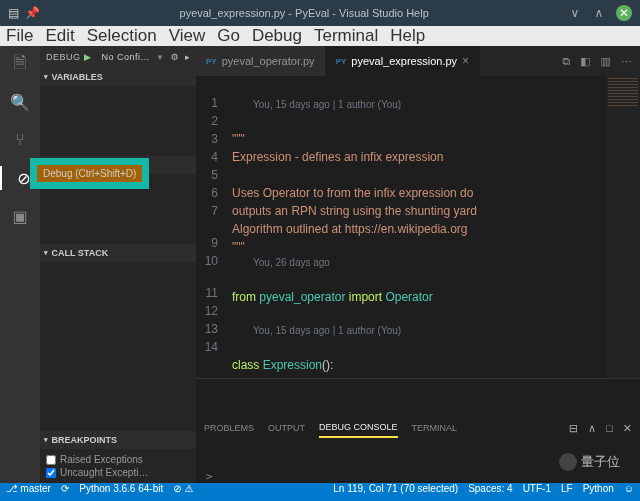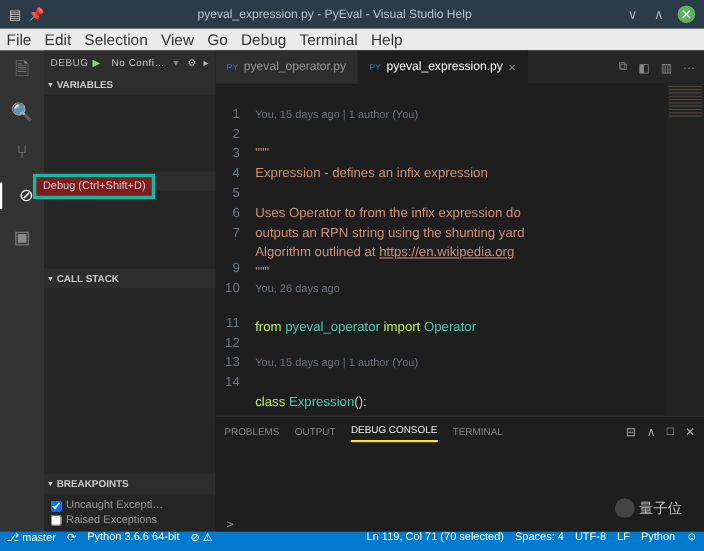--- a/index.html
+++ b/index.html
@@ -5,21 +5,21 @@
 * { margin: 0; padding: 0; box-sizing: border-box; font-family: "Segoe UI", Arial, sans-serif; }
 body { width: 640px; height: 501px; overflow: hidden; background: #1e1e1e; }
 
 .titlebar { height: 26px; background: #2b3b47; color: #ccc; display: flex; align-items: center; padding: 0 8px; font-size: 12px; }
 .tb-left { display: flex; gap: 6px; align-items: center; }
 .tb-center { flex: 1; text-align: center; font-size: 11px; color: #b8c4cc; }
 .tb-right { display: flex; gap: 10px; align-items: center; }
 .tb-btn { width: 14px; height: 14px; display: inline-flex; align-items: center; justify-content: center; color: #aaa; }
 .tb-btn.close { width: 16px; height: 16px; border-radius: 50%; background: #5fb05f; color: #fff; }
 
-.menubar { height: 20px; background: #eaeaea; color: #333; display: flex; align-items: center; padding: 0 6px; font-size: 14px; gap: 12px; }
+.menubar { height: 20px; background: #eaeaea; color: #333; display: flex; align-items: center; padding: 0 6px; font-size: 17px; gap: 12px; }
 .menu-item { cursor: default; }
 
 .main { display: flex; height: 437px; }
 
 .activity { width: 40px; background: #333333; display: flex; flex-direction: column; align-items: center; padding-top: 6px; gap: 14px; color: #888; }
 .activity .ic { width: 24px; height: 24px; display: flex; align-items: center; justify-content: center; }
 .activity .ic.active { color: #fff; border-left: 2px solid #fff; width: 40px; padding-left: 6px; box-sizing: border-box; }
 
 .sidebar { width: 156px; background: #252526; color: #bbb; font-size: 10px; display: flex; flex-direction: column; }
 .side-head { height: 22px; background: #2d2d2d; display: flex; align-items: center; padding: 0 6px; font-size: 9px; letter-spacing: 0.5px; }
@@ -32,47 +32,47 @@
 .tri { display: inline-block; margin-right: 4px; font-size: 7px; }
 .section-body { padding: 4px 6px; font-size: 10px; color: #999; }
 .section-spacer { flex: 1; }
 .bp-row { display: flex; align-items: center; gap: 4px; padding: 1px 0; font-size: 10px; }
 .bp-row input { width: 10px; height: 10px; }
 
 .editor { flex: 1; display: flex; flex-direction: column; background: #1e1e1e; }
 .tabs { height: 30px; background: #252526; display: flex; align-items: stretch; }
 .tab { display: flex; align-items: center; padding: 0 10px; font-size: 11px; color: #969696; gap: 5px; background: #2d2d2d; border-right: 1px solid #1e1e1e; }
 .tab.active { background: #1e1e1e; color: #fff; }
-.py-ico { color: #3776ab; font-size: 8px; font-weight: normal; }
+.py-ico { color: #3776ab; font-size: 8px; font-weight: bold; }
 .tab-close { color: #888; font-size: 12px; }
 .tab-actions { margin-left: auto; display: flex; gap: 10px; align-items: center; padding-right: 8px; color: #888; font-size: 11px; }
 
 .code-area { flex: 1; display: flex; overflow: hidden; position: relative; font-family: Consolas, "Courier New", monospace; font-size: 12px; }
 .gutter { width: 28px; text-align: right; color: #6e7681; padding: 4px 6px 0 0; line-height: 18px; }
 .code { flex: 1; padding: 4px 0 0 8px; line-height: 18px; color: #ccc; white-space: pre; overflow: hidden; }
 .str { color: #ce9178; }
 .kw { color: #bef264; }
 .cls { color: #4ec9b0; }
-.link { color: #ce9178; text-decoration: underline; }
-.codelens { color: #6e7681; font-size: 10px; line-height: 14px; }
+.link { color: #ce9178; }
+.codelens { color: #6e7681; font-size: 10px; line-height: 14px; margin-left: 21px; }
 .minimap { position: absolute; right: 0; top: 0; width: 34px; height: 100%; background: rgba(40,40,40,0.5); }
 .minimap .mm-line { height: 1px; background: rgba(200,150,100,0.3); margin: 2px 2px; }
 
 .panel { height: 105px; background: #1e1e1e; border-top: 1px solid #333; display: flex; flex-direction: column; }
-.panel-tabs { height: 26px; display: flex; align-items: center; padding: 0 8px; gap: 14px; font-size: 9px; color: #888; }
+.panel-tabs { height: 26px; display: flex; align-items: center; padding: 0 8px; gap: 14px; font-size: 9px; color: #888; margin-top: 36px; }
 .ptab { padding: 4px 0; }
 .ptab.active { color: #eee; border-bottom: 2px solid #fde047; }
 .panel-actions { margin-left: auto; display: flex; gap: 10px; color: #aaa; font-size: 11px; }
 .panel-body { flex: 1; display: flex; }
 .panel-prompt { color: #888; font-family: Consolas, monospace; font-size: 11px; padding: 6px 0 0 10px; }
 
 .status { height: 18px; background: #007acc; color: #fff; display: flex; font-size: 10px; padding: 0 6px; gap: 10px; }
 .status .right { margin-left: auto; display: flex; gap: 10px; }
 
-.tooltip { position: absolute; left: 30px; top: 158px; background: #7f1d1d; color: #ccc; font-size: 10px; padding: 3px 6px; border: 3px solid #14b8a6; z-index: 10; }
+.tooltip { position: absolute; left: 30px; top: 158px; background: #a16207; color: #ccc; font-size: 10px; padding: 3px 6px; border: 7px solid #14b8a6; z-index: 10; }
 
 .watermark { position: absolute; right: 20px; bottom: 30px; color: rgba(255,255,255,0.7); font-size: 13px; display: flex; align-items: center; gap: 4px; }
 .wm-circle { width: 18px; height: 18px; border-radius: 50%; background: #444; }
 </style>
 </head>
 <body>
 
 <div class="titlebar">
   <div class="tb-left">
     <span>▤</span>
@@ -138,26 +138,26 @@
         <span>CALL STACK</span>
       </div>
     <div class="section-spacer"></div>
 
     <div class="section-h">
         <span class="tri">▾</span>
         <span>BREAKPOINTS</span>
       </div>
     <div class="section-body">
       <div class="bp-row">
+        <input type="checkbox" style="">
+        <span>Raised Exceptions</span>
+      </div>
+      <div class="bp-row">
         <input type="checkbox" checked="" style="">
         <span>Uncaught Excepti…</span>
-      </div>
-      <div class="bp-row">
-        <input type="checkbox" style="">
-        <span>Raised Exceptions</span>
       </div>
     </div>
   </div>
 
   <div class="editor">
     <div class="tabs">
       <div class="tab">
         <span class="py-ico">PY</span>
         <span>pyeval_operator.py</span>
       </div>
@@ -245,21 +245,21 @@
 </div>
 
 <div class="status">
   <span>⎇ master</span>
   <span>⟳</span>
   <span>Python 3.6.6 64-bit</span>
   <span>⊘ ⚠</span>
   <div class="right">
     <span>Ln 119, Col 71 (70 selected)</span>
     <span>Spaces: 4</span>
-    <span>UTF-8</span>
+    <span>UTF-1</span>
     <span>LF</span>
     <span>Python</span>
     <span>☺</span>
   </div>
 </div>
 
 <div class="watermark">
   <span class="wm-circle"></span>
   <span>量子位</span>
 </div>

